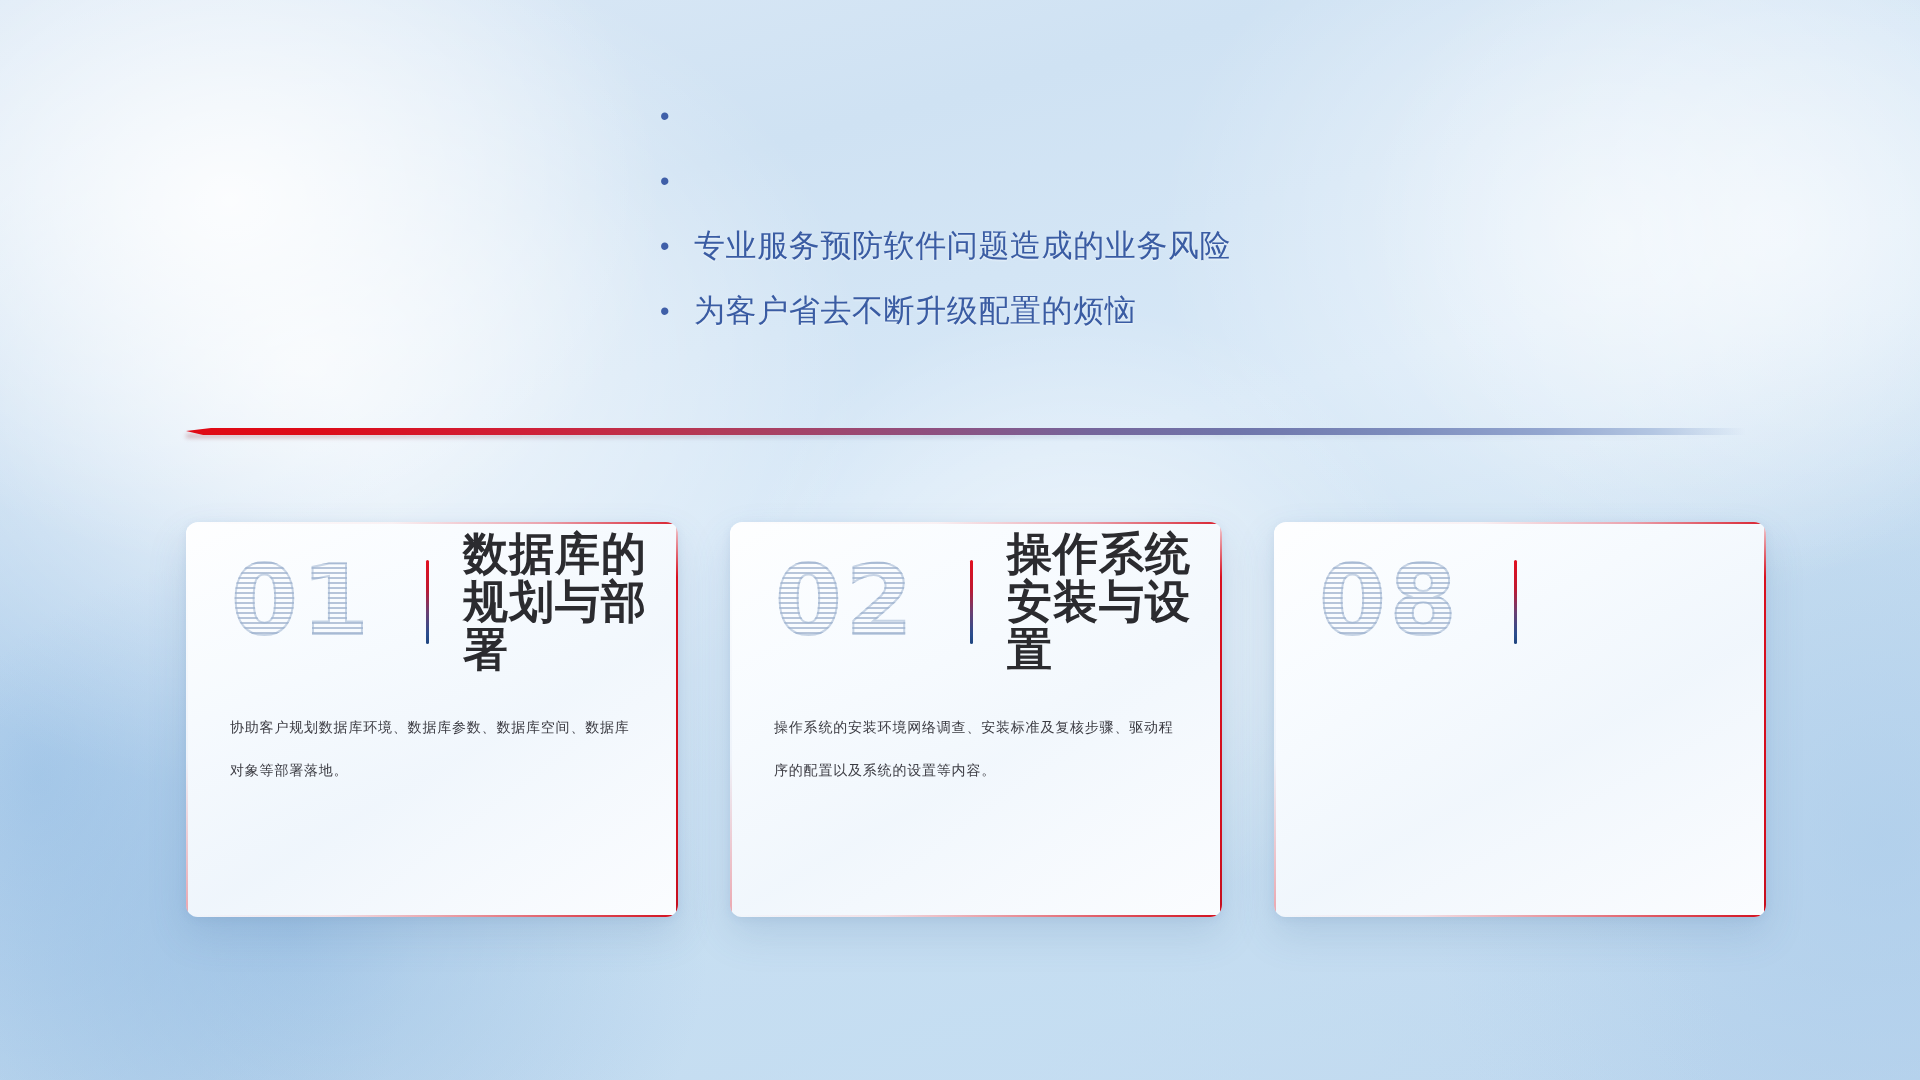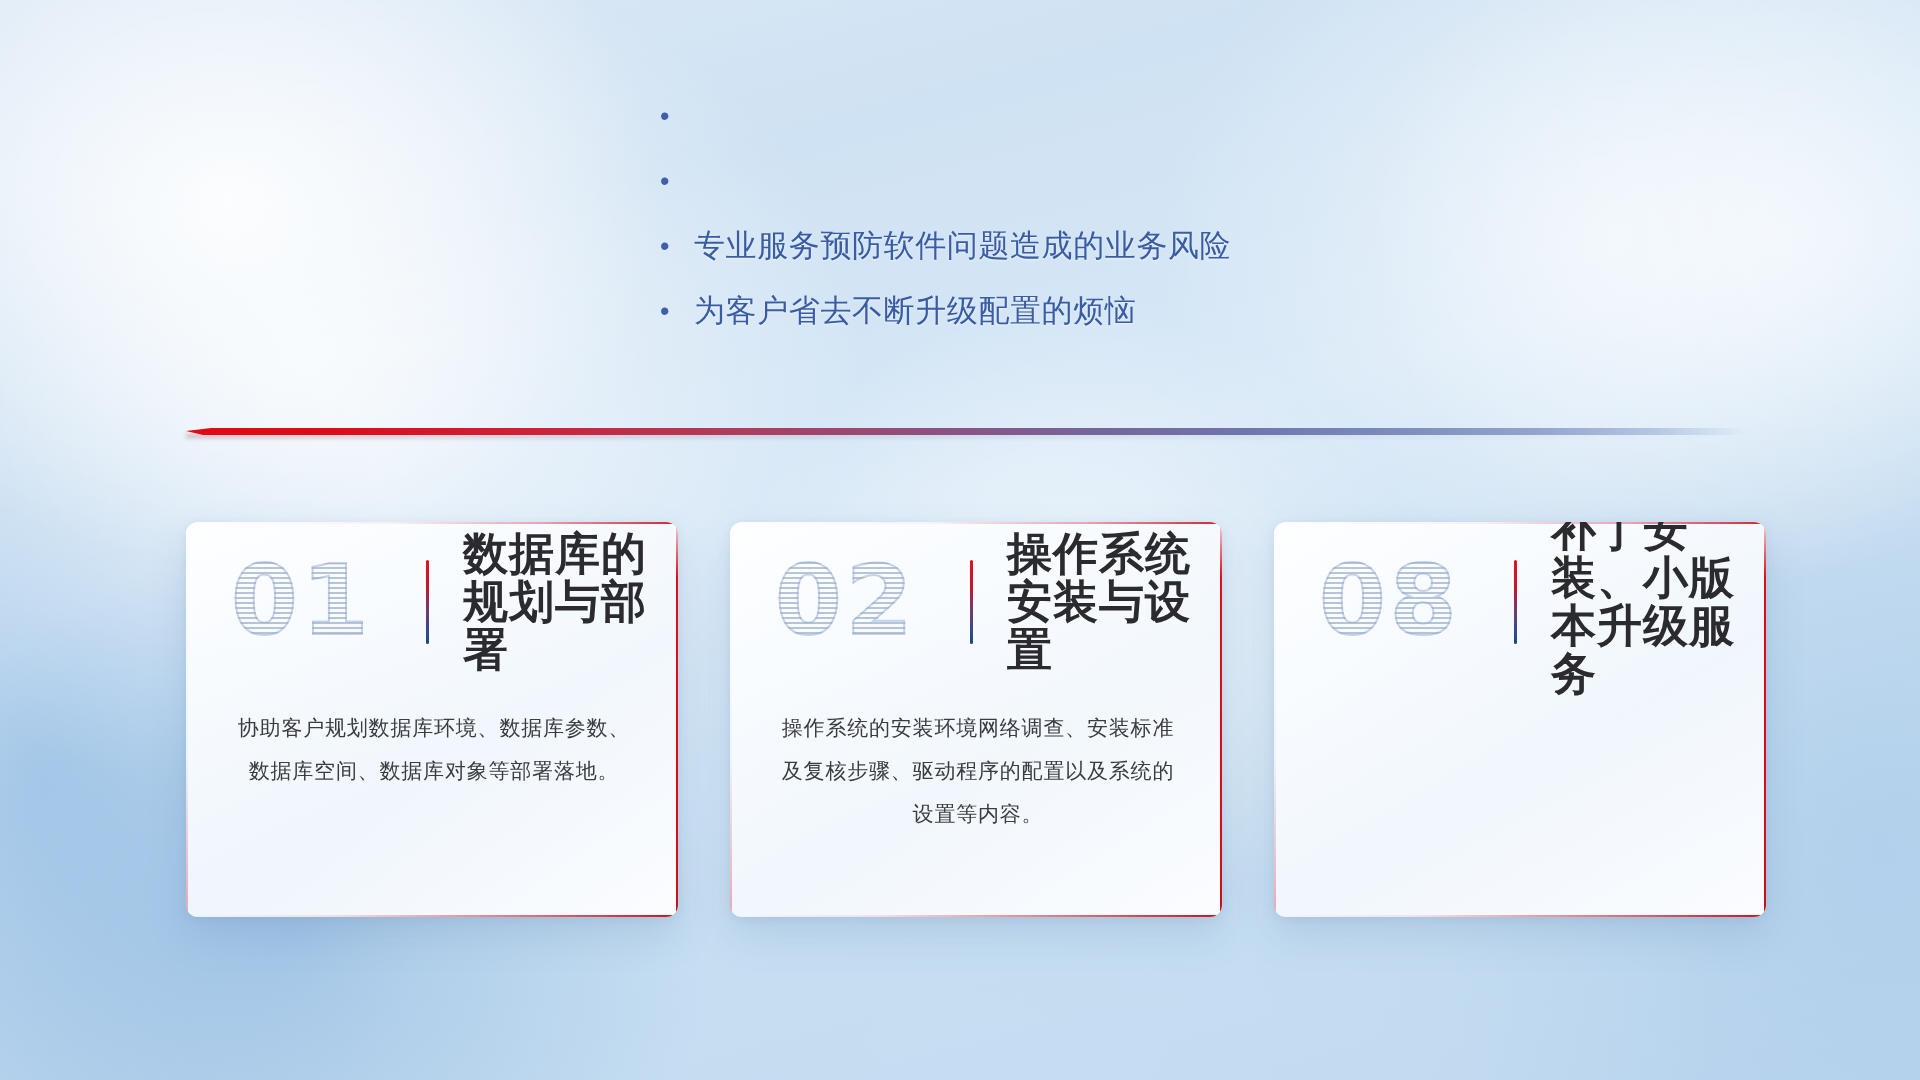--- a/index.html
+++ b/index.html
@@ -153,24 +153,23 @@
     border-radius:2px;
   }
   .card-title{
     font-size:45px; line-height:48px;
     color:#2b2b2f; font-weight:600;
     letter-spacing:1px;
     max-width:240px;
   }
   .card-body{
     padding:24px 40px 0 44px;
-    font-size:21px; line-height:43px;
+    font-size:14px; line-height:43px;
     color:#3b3b42;
     letter-spacing:.8px;
-    text-align:center;
   }
 </style>
 </head>
 <body>
 
 <div class="stage">
 
   <div class="glow-a"></div>
   <div class="glow-b"></div>
   <div class="glow-c"></div>
@@ -238,19 +237,18 @@
     <div class="card">
       <div class="card-edge">
         <div class="e-top"></div>
         <div class="e-right"></div>
         <div class="e-bottom"></div>
         <div class="e-left"></div>
       </div>
       <div class="card-head">
         <div class="card-num">08</div>
         <div class="head-bar"></div>
-        <div class="card-title">补丁安装、小版本升级服务</div>
       </div>
     </div>
 
   </div>
 
 </div>
 
 </body></html>

